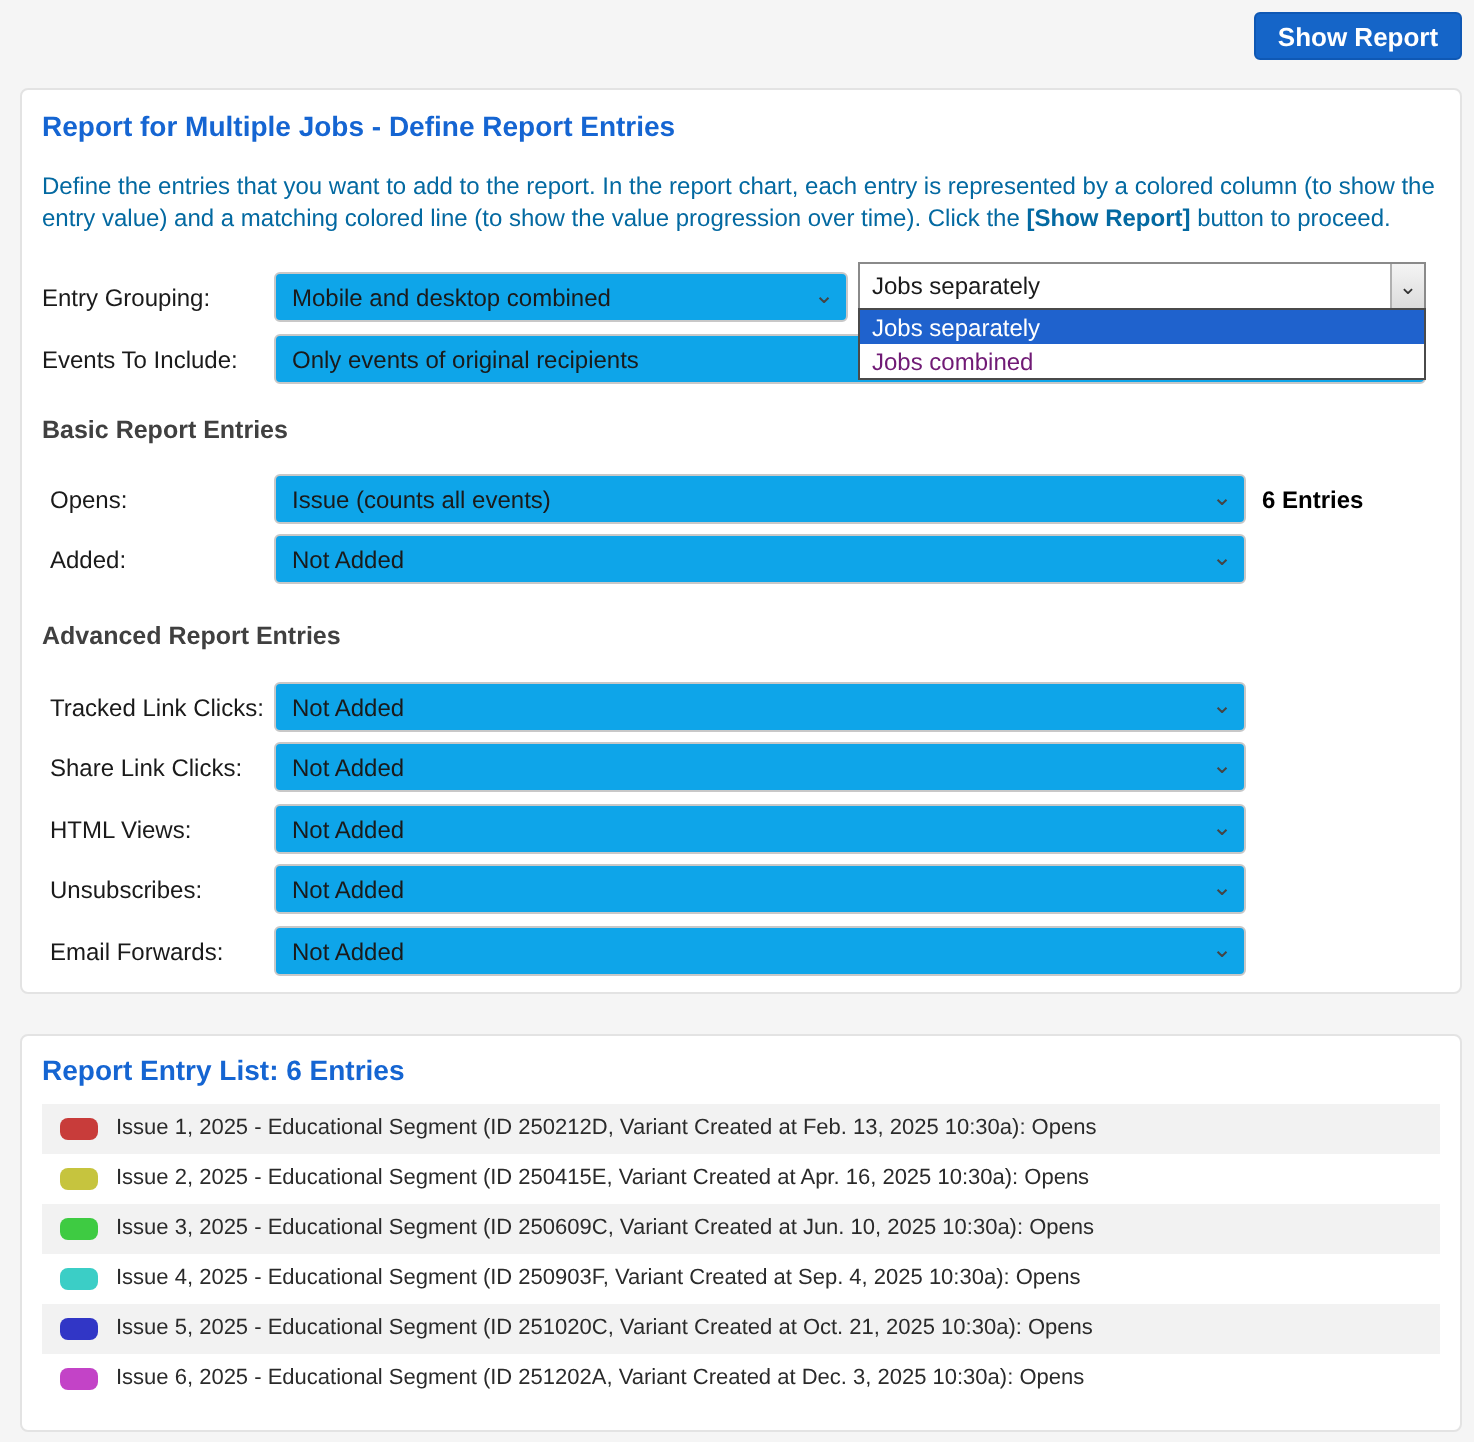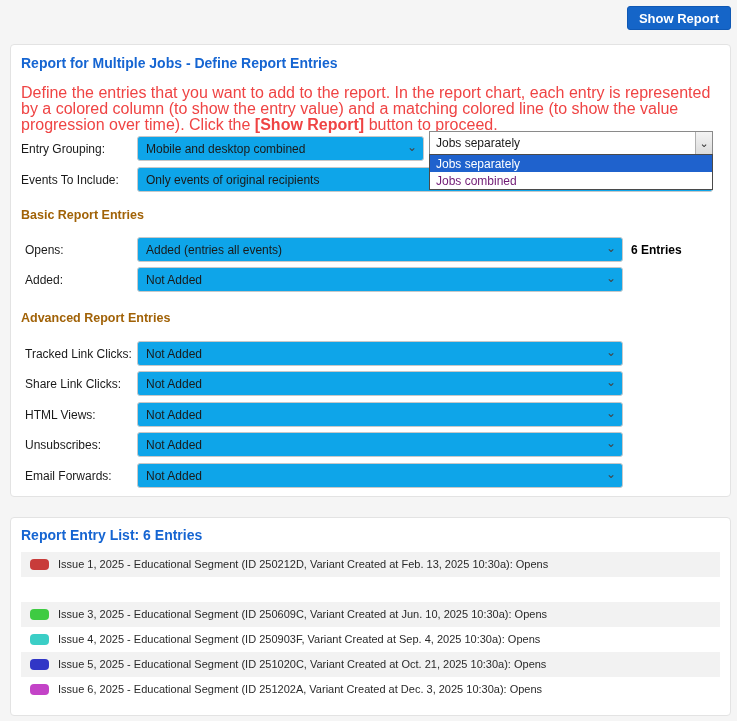--- a/index.html
+++ b/index.html
@@ -25,24 +25,24 @@
     background:#fff; border:1px solid #e3e3e3; border-radius:4px;
   }
   #panel-define { top:44px; height:453px; }
   #panel-list   { top:517px; height:199px; }
   .panel-title {
     position:absolute; left:10px;
     color:#1565d2; font-size:14px; font-weight:bold;
   }
   .para {
     position:absolute; left:10px; top:40px; width:700px;
-    font-size:16px; line-height:16px; color:#ef4444;
+    font-size:12px; line-height:16px; color:#0369a1;
   }
   .field-label { position:absolute; font-size:12px; color:#1a1a1a; white-space:nowrap; }
-  .sec-title { position:absolute; left:10px; font-size:12.5px; font-weight:bold; color:#a16207; }
+  .sec-title { position:absolute; left:10px; font-size:12.5px; font-weight:bold; color:#404040; }
   .select {
     position:absolute; height:25px;
     background:#0ea5e9; border:1px solid #c8c8c8; border-radius:3px;
     font-size:12px; color:#1a1a1a;
     display:flex; align-items:center;
     padding:0 20px 0 8px; cursor:pointer; white-space:nowrap; overflow:hidden;
   }
   .select .chev {
     position:absolute; right:6px; top:50%;
     transform:translateY(-62%);
@@ -123,21 +123,21 @@
 
   <div class="select" style="left:126px; top:122px; width:576px;">
     <span>Only events of original recipients</span>
     <span class="chev">⌄</span>
   </div>
 
   <div class="sec-title" style="top:163px;">Basic Report Entries</div>
 
   <div class="field-label" style="left:14px; top:198px;">Opens:</div>
   <div class="select" style="left:126px; top:192px; width:486px;">
-    <span>Added (entries all events)</span>
+    <span>Issue (counts all events)</span>
     <span class="chev">⌄</span>
   </div>
   <div class="note" style="left:620px; top:198px;">6 Entries</div>
 
   <div class="field-label" style="left:14px; top:228px;">Added:</div>
   <div class="select" style="left:126px; top:222px; width:486px;">
     <span>Not Added</span>
     <span class="chev">⌄</span>
   </div>
 
@@ -177,20 +177,24 @@
 
 <div class="panel" id="panel-list">
 
   <div class="panel-title" style="top:9px;">Report Entry List: 6 Entries</div>
 
   <div class="entry-row alt" style="top:34px;">
     <span class="swatch" style="background-color: rgb(200, 60, 58);"></span>
     <span class="entry-text">Issue 1, 2025 - Educational Segment (ID 250212D, Variant Created at Feb. 13, 2025 10:30a): Opens</span>
   </div>
 
+  <div class="entry-row" style="top:59px;">
+    <span class="swatch" style="background-color: rgb(198, 196, 62);"></span>
+    <span class="entry-text">Issue 2, 2025 - Educational Segment (ID 250415E, Variant Created at Apr. 16, 2025 10:30a): Opens</span>
+  </div>
 
   <div class="entry-row alt" style="top:84px;">
     <span class="swatch" style="background-color: rgb(62, 203, 66);"></span>
     <span class="entry-text">Issue 3, 2025 - Educational Segment (ID 250609C, Variant Created at Jun. 10, 2025 10:30a): Opens</span>
   </div>
 
   <div class="entry-row" style="top:109px;">
     <span class="swatch" style="background-color: rgb(59, 206, 198);"></span>
     <span class="entry-text">Issue 4, 2025 - Educational Segment (ID 250903F, Variant Created at Sep. 4, 2025 10:30a): Opens</span>
   </div>

